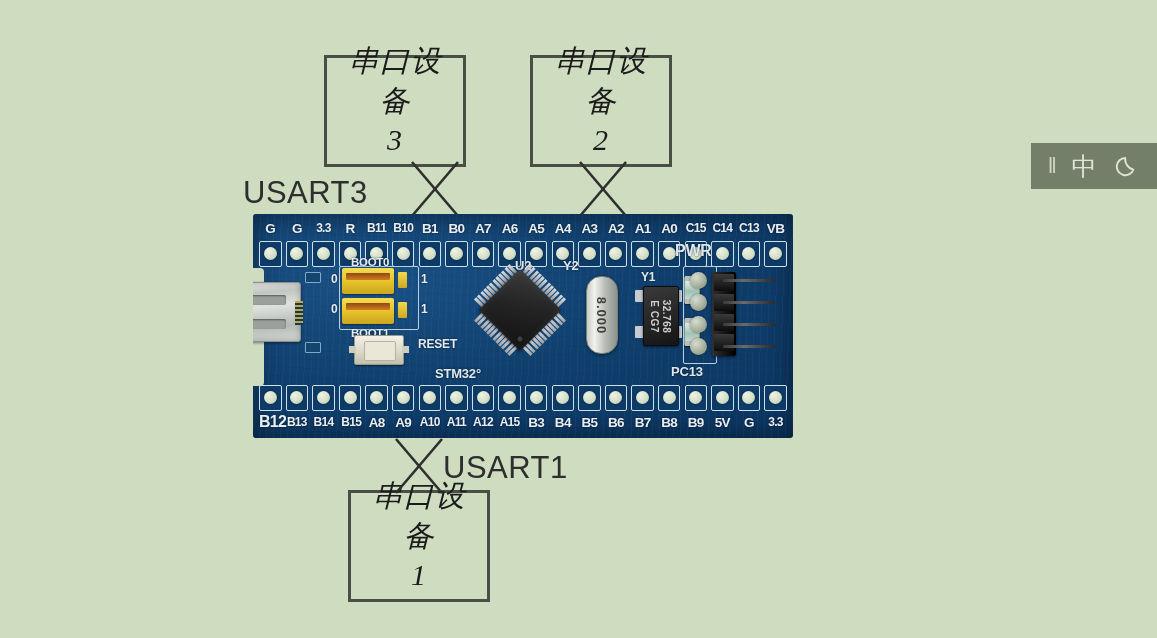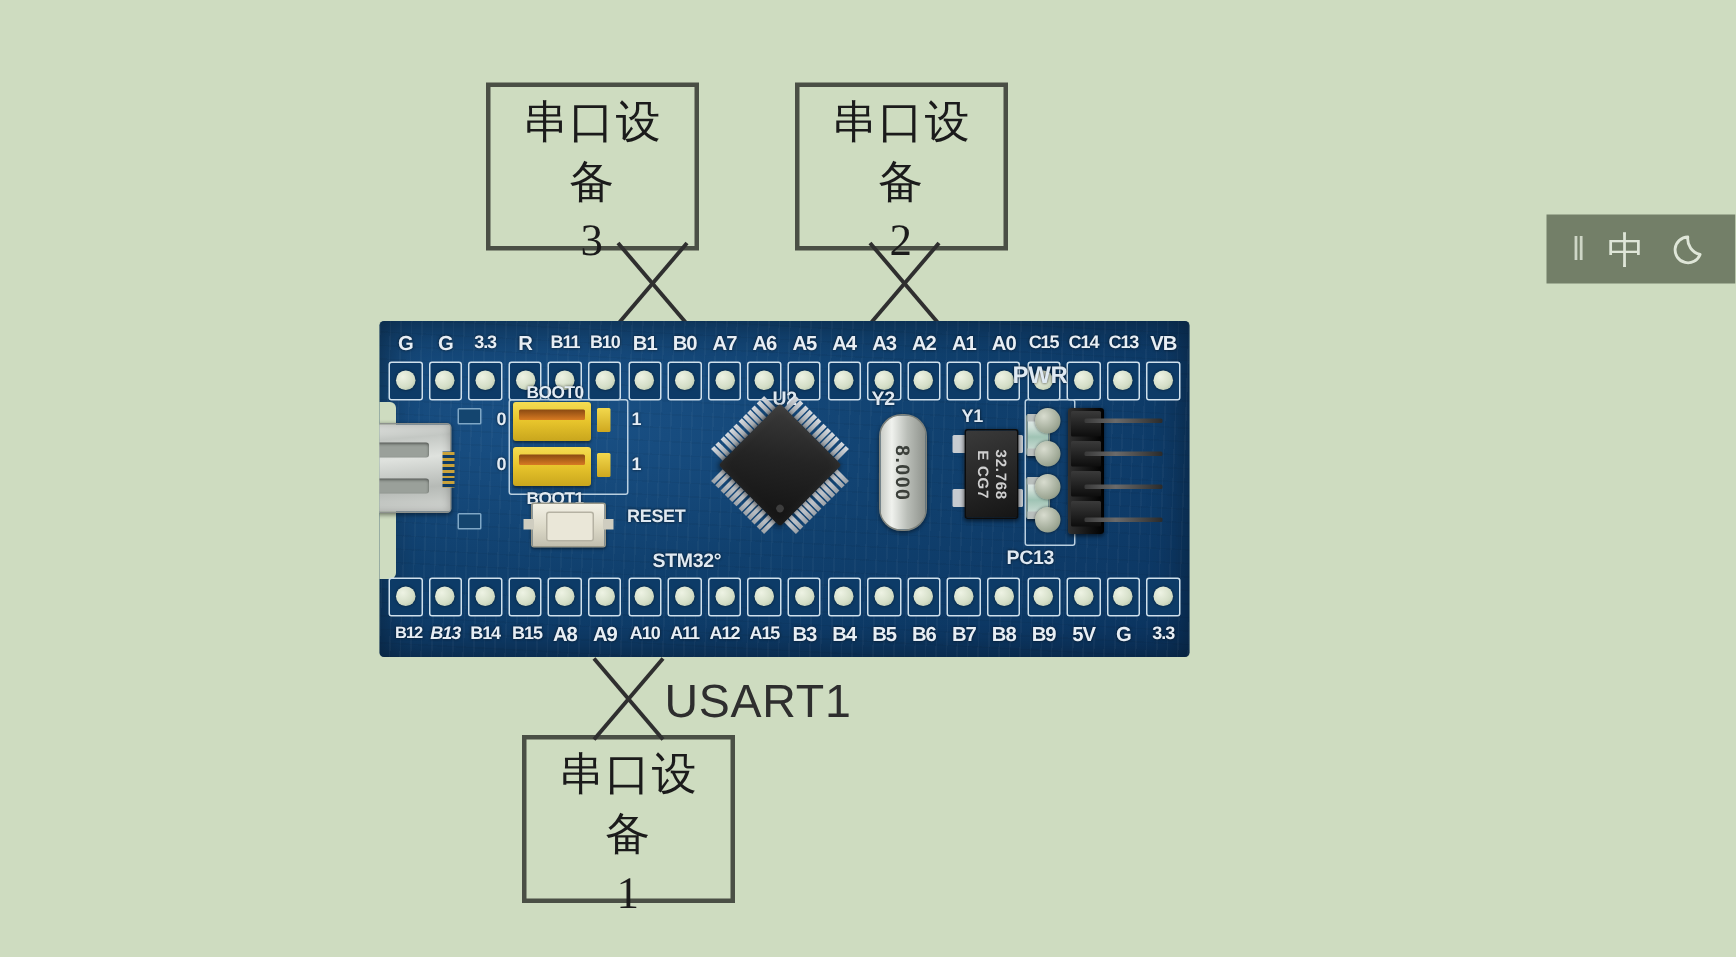--- a/index.html
+++ b/index.html
@@ -13,29 +13,30 @@
   }
   .stage{position:absolute;left:0;top:0;width:1157px;height:638px;}
 
   
   .devbox{
     position:absolute;
     border:3px solid #4a4f45;
     background:#cedcc0;
     box-sizing:border-box;
     display:flex;
-    align-items:flex-start;
+    align-items:flex-end;
     justify-content:center;
     font-family:"Liberation Serif", serif;
     font-size:30px;
     line-height:1.32;
     color:#1b1b1b;
     text-align:center;
     letter-spacing:1px;
     padding:4px 10px;
+    font-style:italic;
   }
   .devbox span{display:block;}
 
   #dev3{left:324px;top:55px;width:142px;height:112px;}
   #dev2{left:530px;top:55px;width:142px;height:112px;}
   #dev1{left:348px;top:490px;width:142px;height:112px;}
 
   
   .usart-label{
     position:absolute;
@@ -317,20 +318,21 @@
   <svg class="xcross" style="left:576px;top:160px;" width="56" height="58" viewBox="0 0 56 58">
     <line x1="4" y1="2" x2="50" y2="56" stroke="#2f2f2f" stroke-width="2.6"></line>
     <line x1="50" y1="2" x2="4" y2="56" stroke="#2f2f2f" stroke-width="2.6"></line>
   </svg>
 
   <svg class="xcross" style="left:392px;top:437px;" width="56" height="58" viewBox="0 0 56 58">
     <line x1="4" y1="2" x2="50" y2="56" stroke="#2f2f2f" stroke-width="2.6"></line>
     <line x1="50" y1="2" x2="4" y2="56" stroke="#2f2f2f" stroke-width="2.6"></line>
   </svg>
 
+  <div class="usart-label" id="lbl3">USART3</div>
   <div class="usart-label" id="lbl1">USART1</div>
 
   <div id="board">
     <div class="pcb">
       <div class="pcb-notch"></div>
 
       <div class="labelrow" id="labelrow-top">
           <span>G</span>
           <span>G</span>
           <span style="font-size: 12px;">3.3</span>
@@ -501,21 +503,21 @@
             <span></span>
             <span></span>
             <span></span>
             <span></span>
             <span></span>
             <span></span>
           </div>
         <div class="body"></div>
       </div>
 
-      <div class="pcb-txt" style="left:328px;top:44px;font-size:13px;">Y2</div>
+      <div class="pcb-txt" style="left:310px;top:44px;font-size:13px;">Y2</div>
       <div id="y2">
         <div class="mark">8.000</div>
       </div>
 
       <div class="pcb-txt" style="left:388px;top:56px;font-size:12px;">Y1</div>
       <div class="y1-pad" style="left:382px;top:76px;"></div>
       <div class="y1-pad" style="left:382px;top:112px;"></div>
       <div class="y1-pad" style="left:420px;top:76px;"></div>
       <div class="y1-pad" style="left:420px;top:112px;"></div>
       <div id="y1">
@@ -603,22 +605,22 @@
           </div>
           <div class="pad">
             <i></i>
           </div>
           <div class="pad">
             <i></i>
           </div>
         </div>
 
       <div class="labelrow" id="labelrow-bottom">
-          <span style="font-size: 11px; text-align: right;">B12</span>
-          <span style="font-size: 12px; font-style: italic;">B13</span>
+          <span style="font-size: 16px; text-align: right;">B12</span>
+          <span style="font-size: 12px;">B13</span>
           <span style="font-size: 12px;">B14</span>
           <span style="font-size: 12px; text-align: right;">B15</span>
           <span>A8</span>
           <span>A9</span>
           <span style="font-size: 12px;">A10</span>
           <span style="font-size: 12px;">A11</span>
           <span style="font-size: 12px;">A12</span>
           <span style="font-size: 12px;">A15</span>
           <span>B3</span>
           <span>B4</span>

